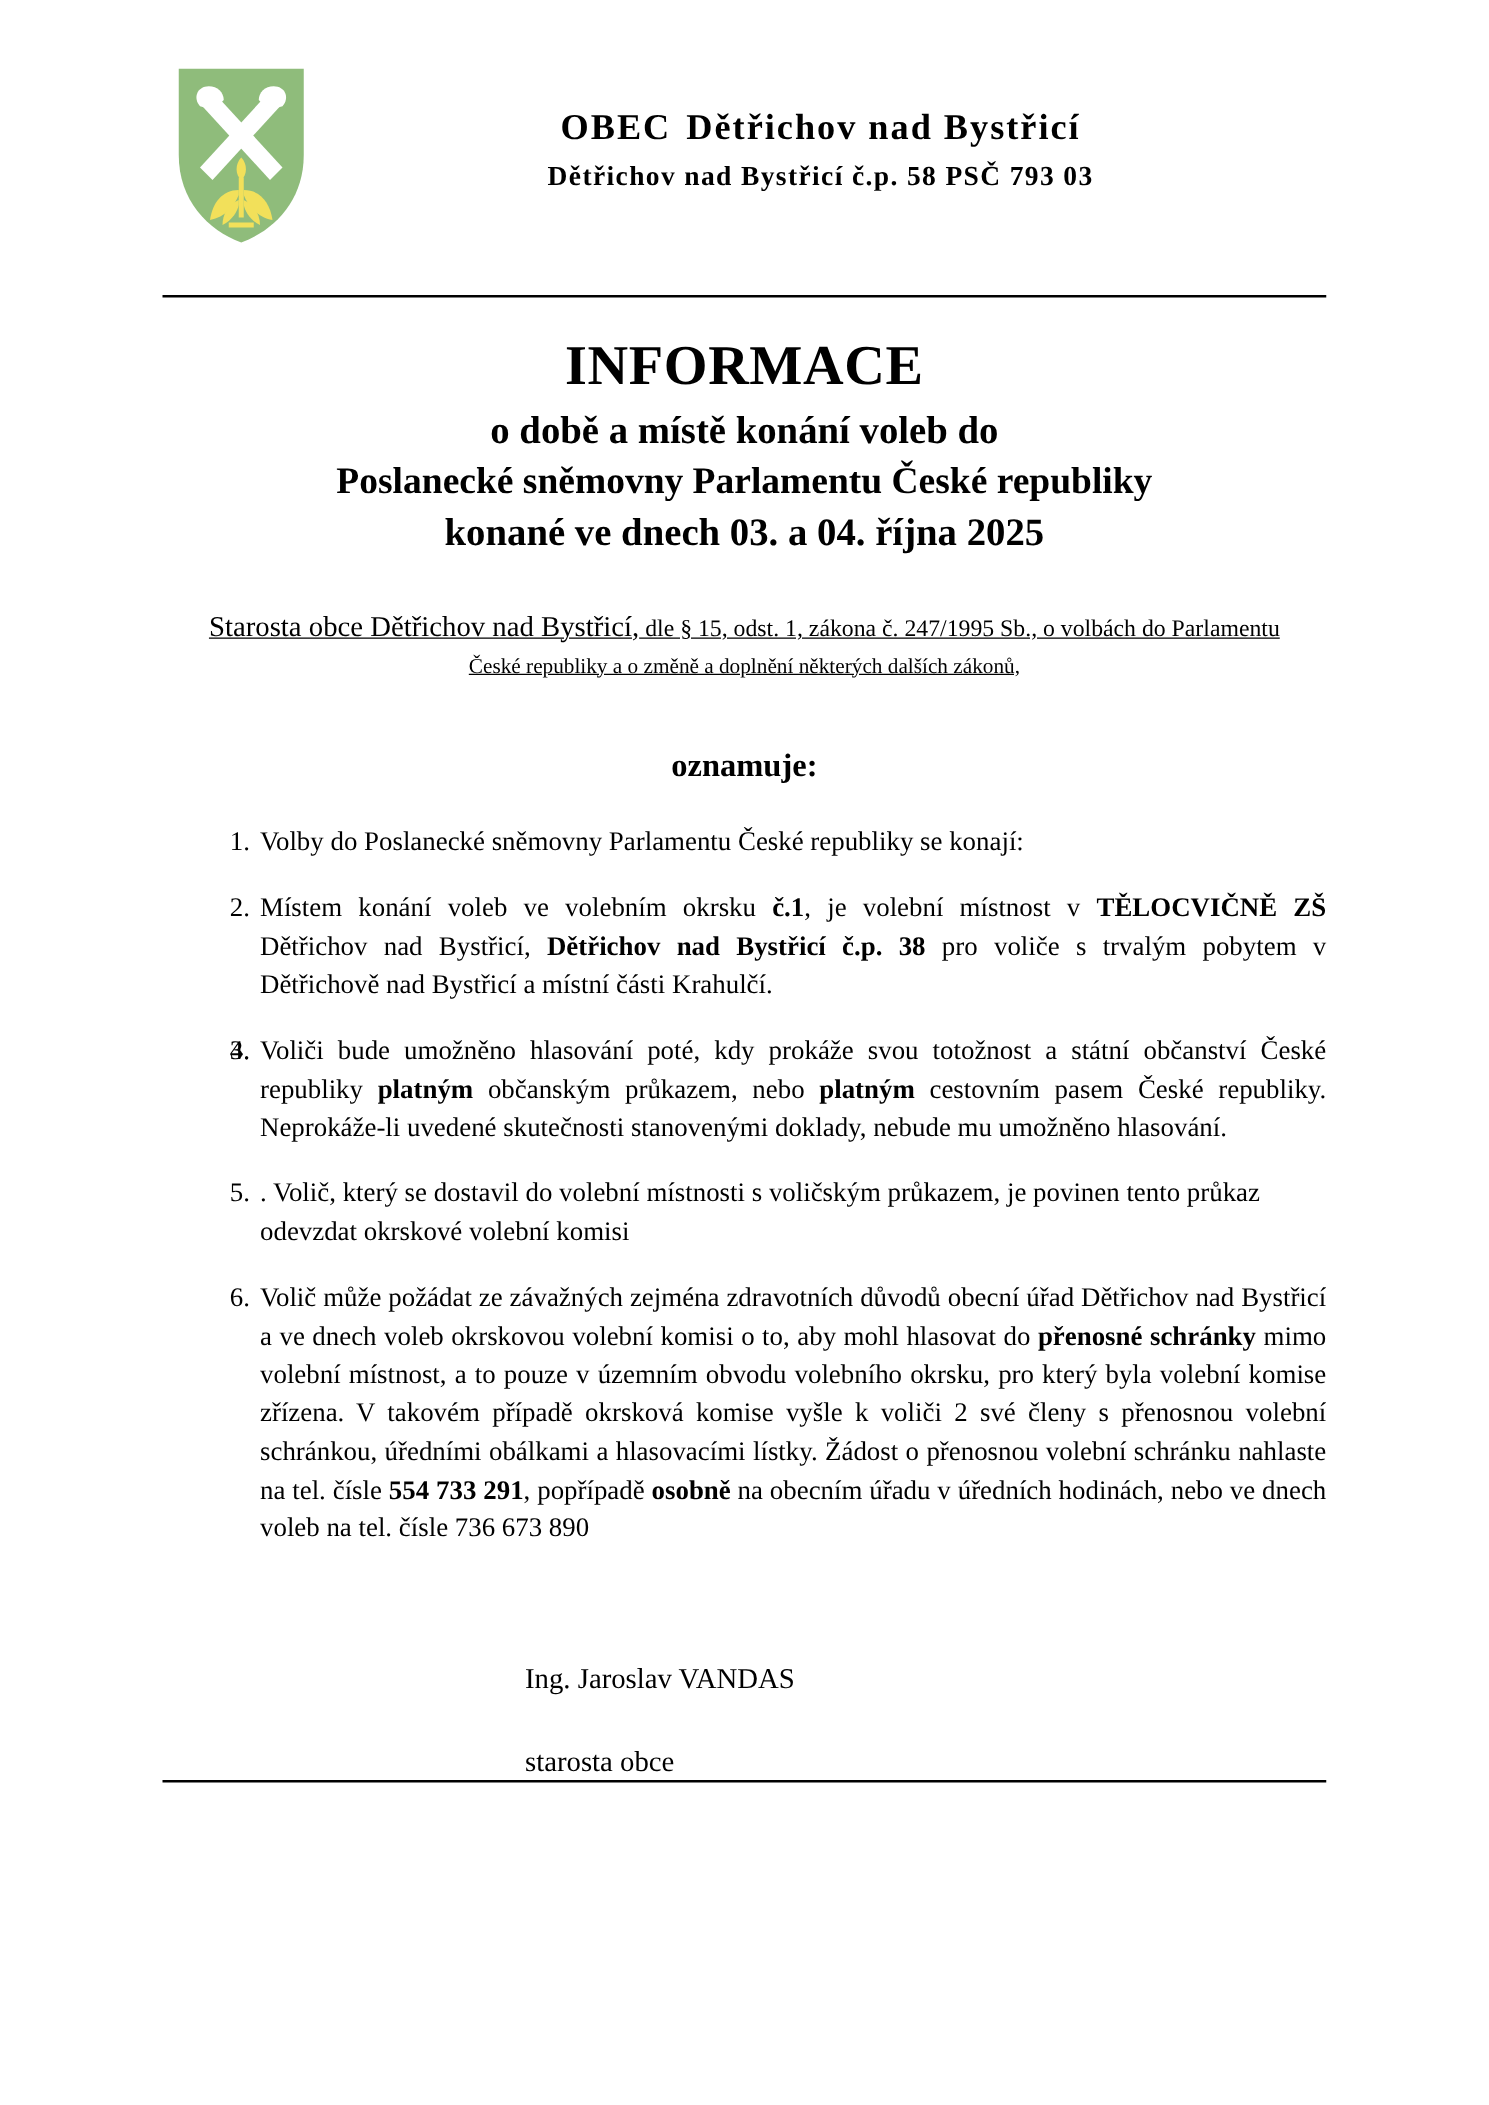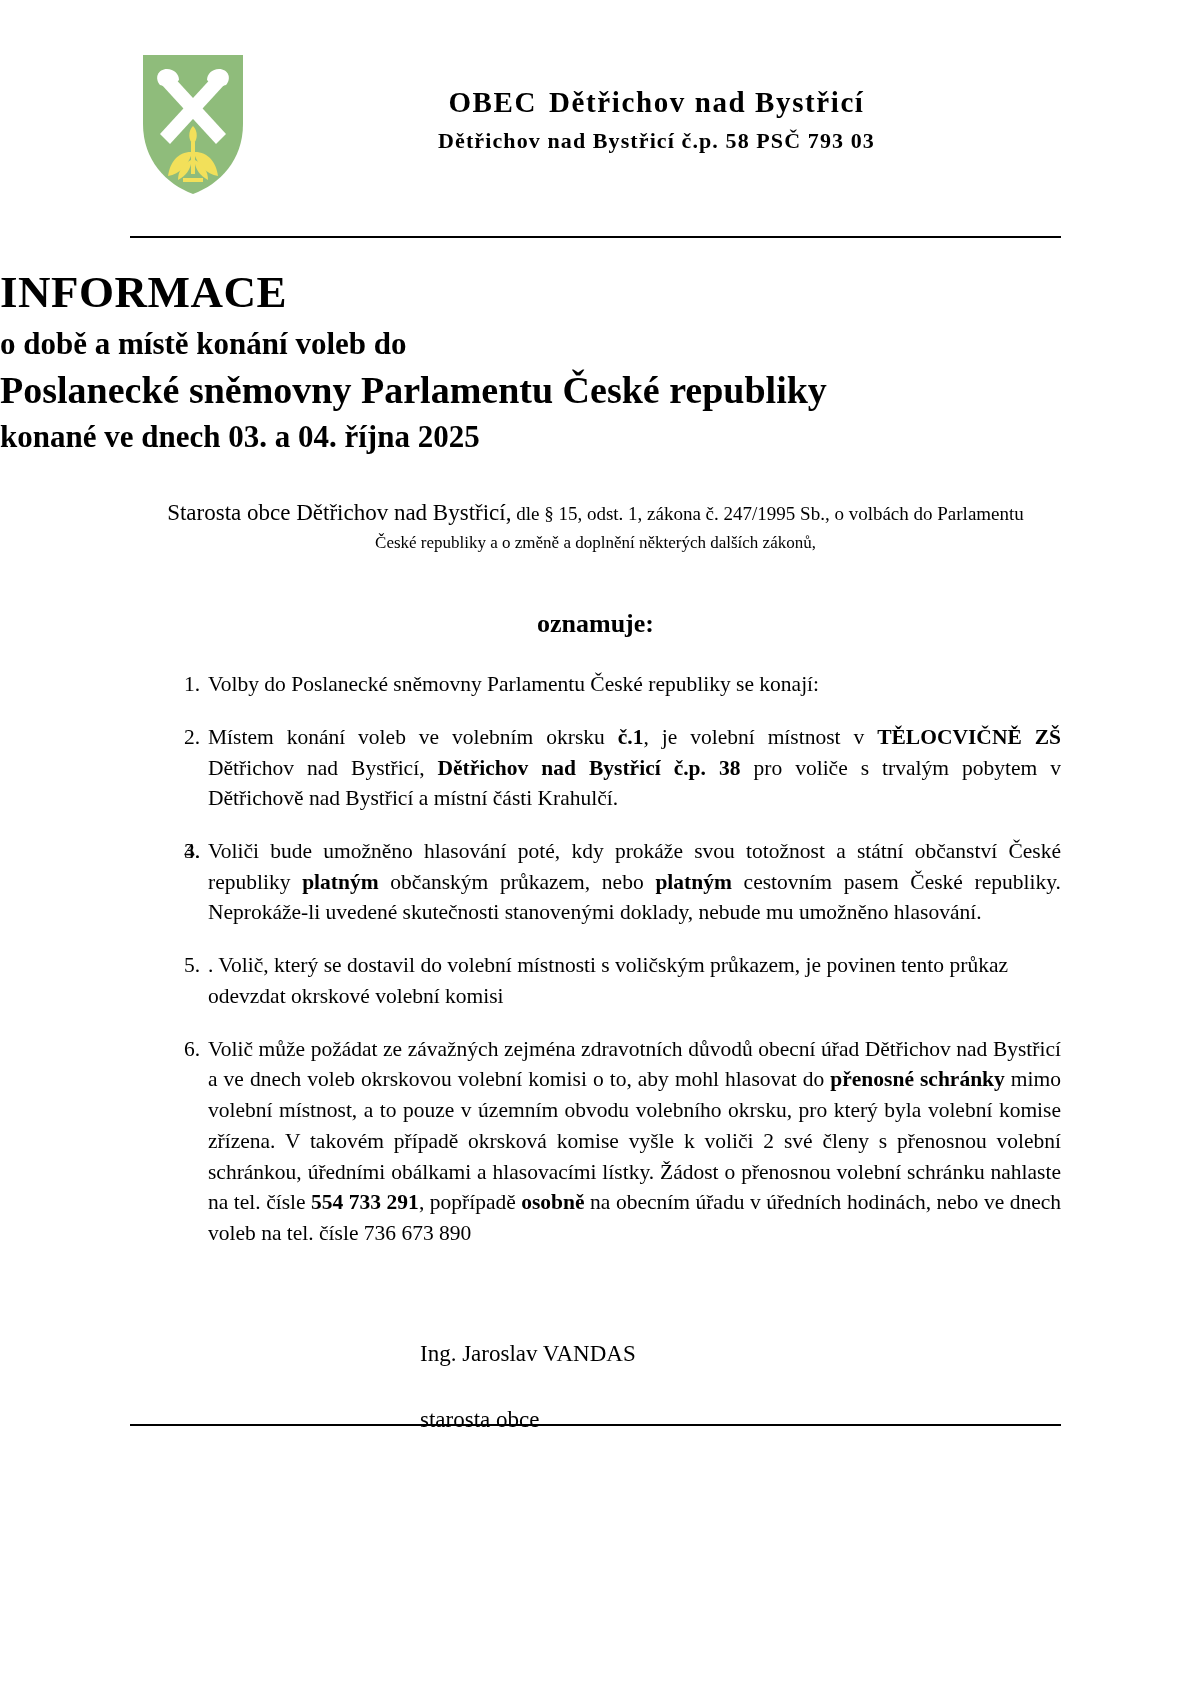--- a/index.html
+++ b/index.html
@@ -69,52 +69,53 @@
   .rule {
     margin: 0 130px;
     border-top: 2px solid #000;
     height: 0;
   }
   .rule-top { margin-top: 56px; }
   .rule-bottom { margin-top: 0; }
 
   
   .title-block {
-    text-align: left;
+    text-align: center;
     margin-top: 28px;
   }
   .t-main {
     font-size: 45px;
     font-weight: bold;
     letter-spacing: 0.5px;
     line-height: 1.18;
   }
   .t-sub1 {
     font-size: 31px;
     font-weight: bold;
     line-height: 1.35;
     margin-top: 4px;
   }
   .t-sub2 {
-    font-size: 38px;
+    font-size: 30px;
     font-weight: bold;
     line-height: 1.35;
     font-family: Liberation Serif, serif;
   }
   .t-sub3 {
     font-size: 31px;
     font-weight: bold;
     line-height: 1.35;
   }
 
   
   .intro {
     text-align: center;
     margin: 38px 140px 0 140px;
     line-height: 1.45;
+    text-decoration: underline;
   }
   .intro .big { font-size: 23px; }
   .intro .small { font-size: 19px; }
   .intro-l2 { font-size: 17px; margin-top: 2px; }
 
   .announce {
     text-align: center;
     font-size: 26px;
     font-weight: bold;
     margin-top: 53px;

